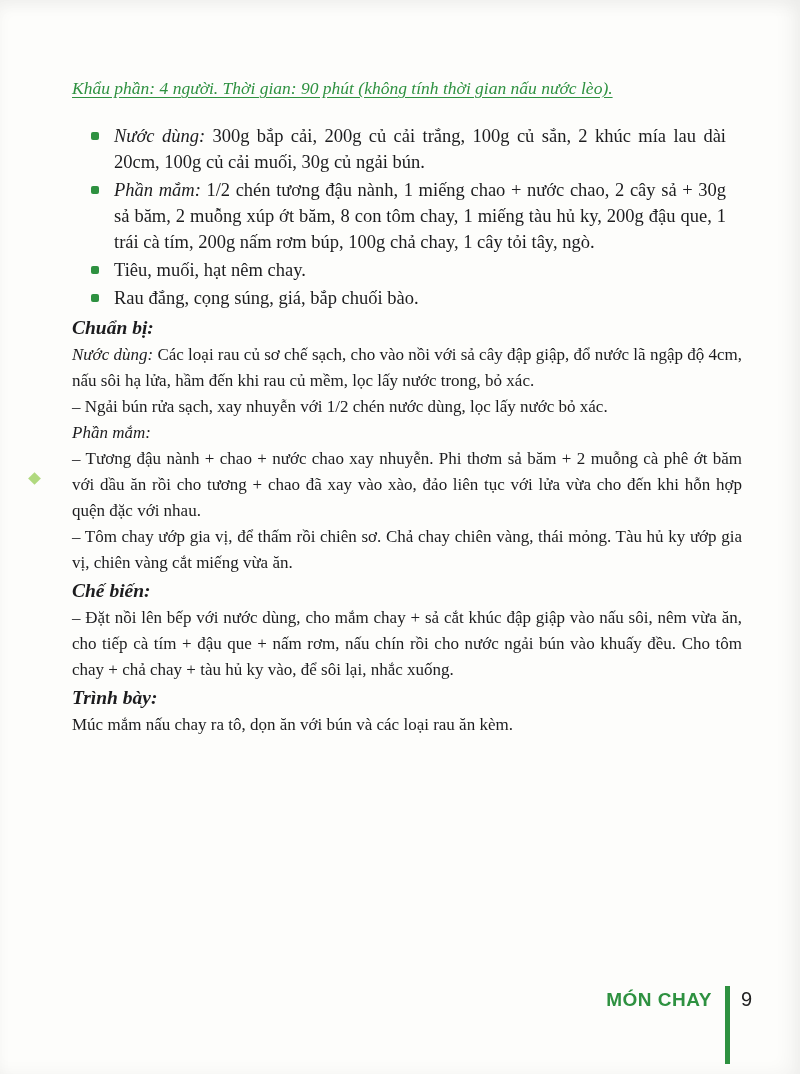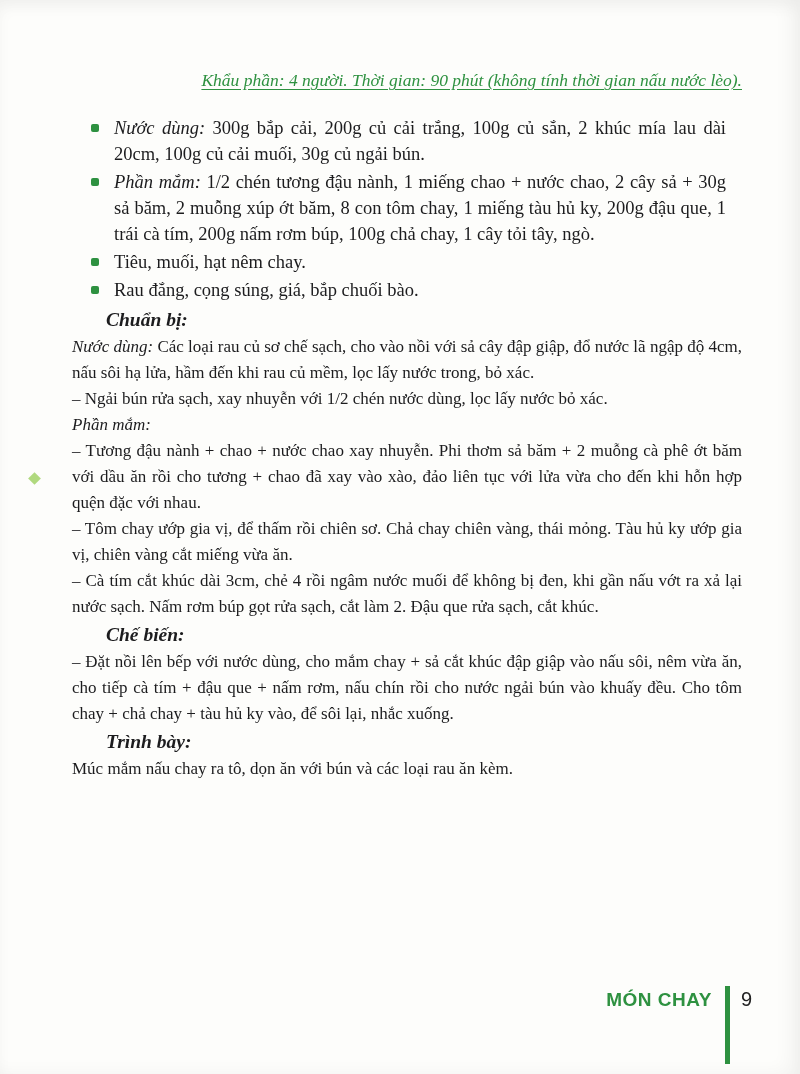--- a/index.html
+++ b/index.html
@@ -20,22 +20,22 @@
   .page{
     position:absolute;inset:0;
     padding:56px 58px 0 72px;
   }
   
   .page::before{
     content:"";position:absolute;inset:0;pointer-events:none;
     box-shadow:inset -10px 0 18px rgba(0,0,0,.045), inset 0 8px 14px rgba(0,0,0,.03);
   }
   .meta{
-    margin:14px 0 24px;
-    text-align:right;
+    margin:22px 0 24px;
+    text-align:left;
     font-style:italic;
     font-size:17.5px;
     color:var(--green);
     text-decoration:underline;
     text-underline-offset:3px;
   }
   .section-title{
     font-family:"Liberation Sans", sans-serif;
     font-weight:700;
     color:var(--heading-green);
@@ -62,21 +62,20 @@
   .method p{
     margin:0;
     font-size:17px;
     line-height:26px;
     text-align:justify;
   }
   .method .subhead{
     font-weight:700;font-style:italic;
     font-size:19.5px;line-height:29px;
     text-align:left;
-    margin-left:34px;
   }
   .method .lead-line{font-style:italic;text-align:left;}
   .footer{
     position:absolute;right:48px;top:986px;
     display:flex;align-items:flex-start;
   }
   .footer-label{
     font-family:Liberation Sans, sans-serif;
     font-weight:700;
     color:var(--green);
@@ -136,21 +135,20 @@
     <p class="para"><span class="lead">Nước dùng:</span><span> Các loại rau củ sơ chế sạch, cho vào nồi với sả cây đập giập, đổ nước lã ngập độ 4cm, nấu sôi hạ lửa, hầm đến khi rau củ mềm, lọc lấy nước trong, bỏ xác.</span></p>
 
     <p class="para"><span>– Ngải bún rửa sạch, xay nhuyễn với 1/2 chén nước dùng, lọc lấy nước bỏ xác.</span></p>
 
     <p class="lead-line">Phần mắm:</p>
 
     <p class="para"><span>– Tương đậu nành + chao + nước chao xay nhuyễn. Phi thơm sả băm + 2 muỗng cà phê ớt băm với dầu ăn rồi cho tương + chao đã xay vào xào, đảo liên tục với lửa vừa cho đến khi hỗn hợp quện đặc với nhau.</span></p>
 
     <p class="para"><span>– Tôm chay ướp gia vị, để thấm rồi chiên sơ. Chả chay chiên vàng, thái mỏng. Tàu hủ ky ướp gia vị, chiên vàng cắt miếng vừa ăn.</span></p>
 
-    <p class="para"><span>– Cà tím cắt khúc dài 3cm, chẻ 4 rồi ngâm nước muối để không bị đen, khi gần nấu vớt ra xả lại nước sạch. Nấm rơm búp gọt rửa sạch, cắt làm 2. Đậu que rửa sạch, cắt khúc.</span></p>
 
     <p class="subhead">Chế biến:</p>
 
     <p class="para"><span>– Đặt nồi lên bếp với nước dùng, cho mắm chay + sả cắt khúc đập giập vào nấu sôi, nêm vừa ăn, cho tiếp cà tím + đậu que + nấm rơm, nấu chín rồi cho nước ngải bún vào khuấy đều. Cho tôm chay + chả chay + tàu hủ ky vào, để sôi lại, nhắc xuống.</span></p>
 
     <p class="subhead">Trình bày:</p>
 
     <p class="para"><span>Múc mắm nấu chay ra tô, dọn ăn với bún và các loại rau ăn kèm.</span></p>
   </div>
 

